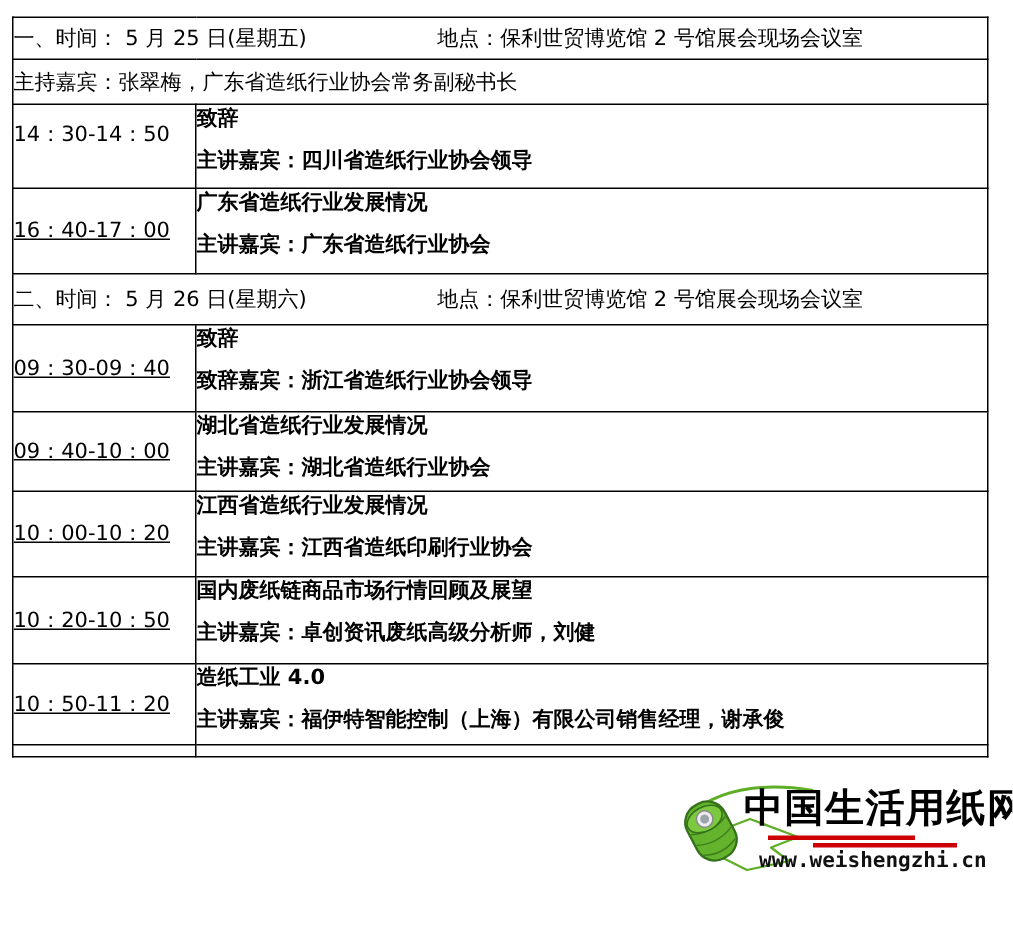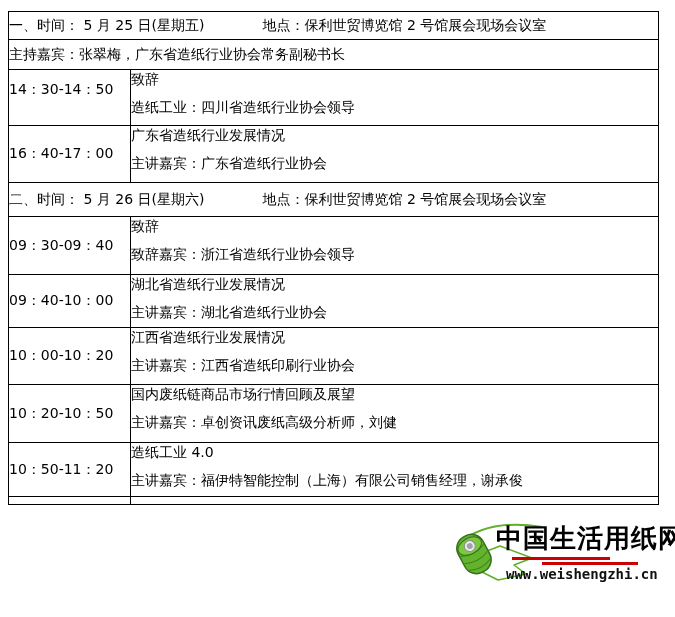--- a/index.html
+++ b/index.html
@@ -27,37 +27,38 @@
     border: 1px solid #000;
     padding: 0;
     overflow: hidden;
   }
   col.c-time { width: 122px; }
   td.day-header {
     padding-left: 6px;
     vertical-align: middle;
     white-space: nowrap;
   }
-  td.day-header .hdr-loc { margin-left: 58px; }
+  td.day-header .hdr-loc { margin-left: 87px; }
   td.host-cell {
     padding-left: 6px;
     vertical-align: middle;
     white-space: nowrap;
   }
   td.time-cell {
     padding-left: 6px;
     white-space: nowrap;
     font-size: 14px;
     margin-left: 28px;
   }
   td.time-cell.v-top { vertical-align: top; padding-top: 11px; }
-  td.time-cell.v-mid { vertical-align: middle; }
+  td.time-cell.v-mid { vertical-align: middle; text-decoration: underline; }
   td.content-cell {
     vertical-align: top;
     padding: 8px 8px 0 10px;
+    font-weight: bold;
   }
   td.content-cell .line { line-height: 19px; white-space: nowrap; }
   td.content-cell .line.speaker { margin-top: 9px; }
   
   tr.h28 { height: 28px; } tr.h30 { height: 30px; margin-left: 35px; }
   tr.h34 { height: 34px; } tr.h53 { height: 53px; }
   tr.h54 { height: 54px; } tr.h56 { height: 56px; }
   tr.h57 { height: 57px; } tr.h58 { height: 58px; }
   tr.h08 { height: 8px; }
   
@@ -123,21 +124,21 @@
     <tr class="h30">
       <td colspan="2" class="host-cell">
         <span>主持嘉宾：张翠梅，广东省造纸行业协会常务副秘书长</span>
       </td>
     </tr>
 
     <tr class="h56">
       <td class="time-cell v-top">14：30-14：50</td>
       <td class="content-cell">
         <div class="line title">致辞</div>
-        <div class="line speaker">造纸工业：四川省造纸行业协会领导</div>
+        <div class="line speaker">主讲嘉宾：四川省造纸行业协会领导</div>
       </td>
     </tr>
     <tr class="h57">
       <td class="time-cell v-mid">16：40-17：00</td>
       <td class="content-cell">
         <div class="line title">广东省造纸行业发展情况</div>
         <div class="line speaker">主讲嘉宾：广东省造纸行业协会</div>
       </td>
     </tr>
 

